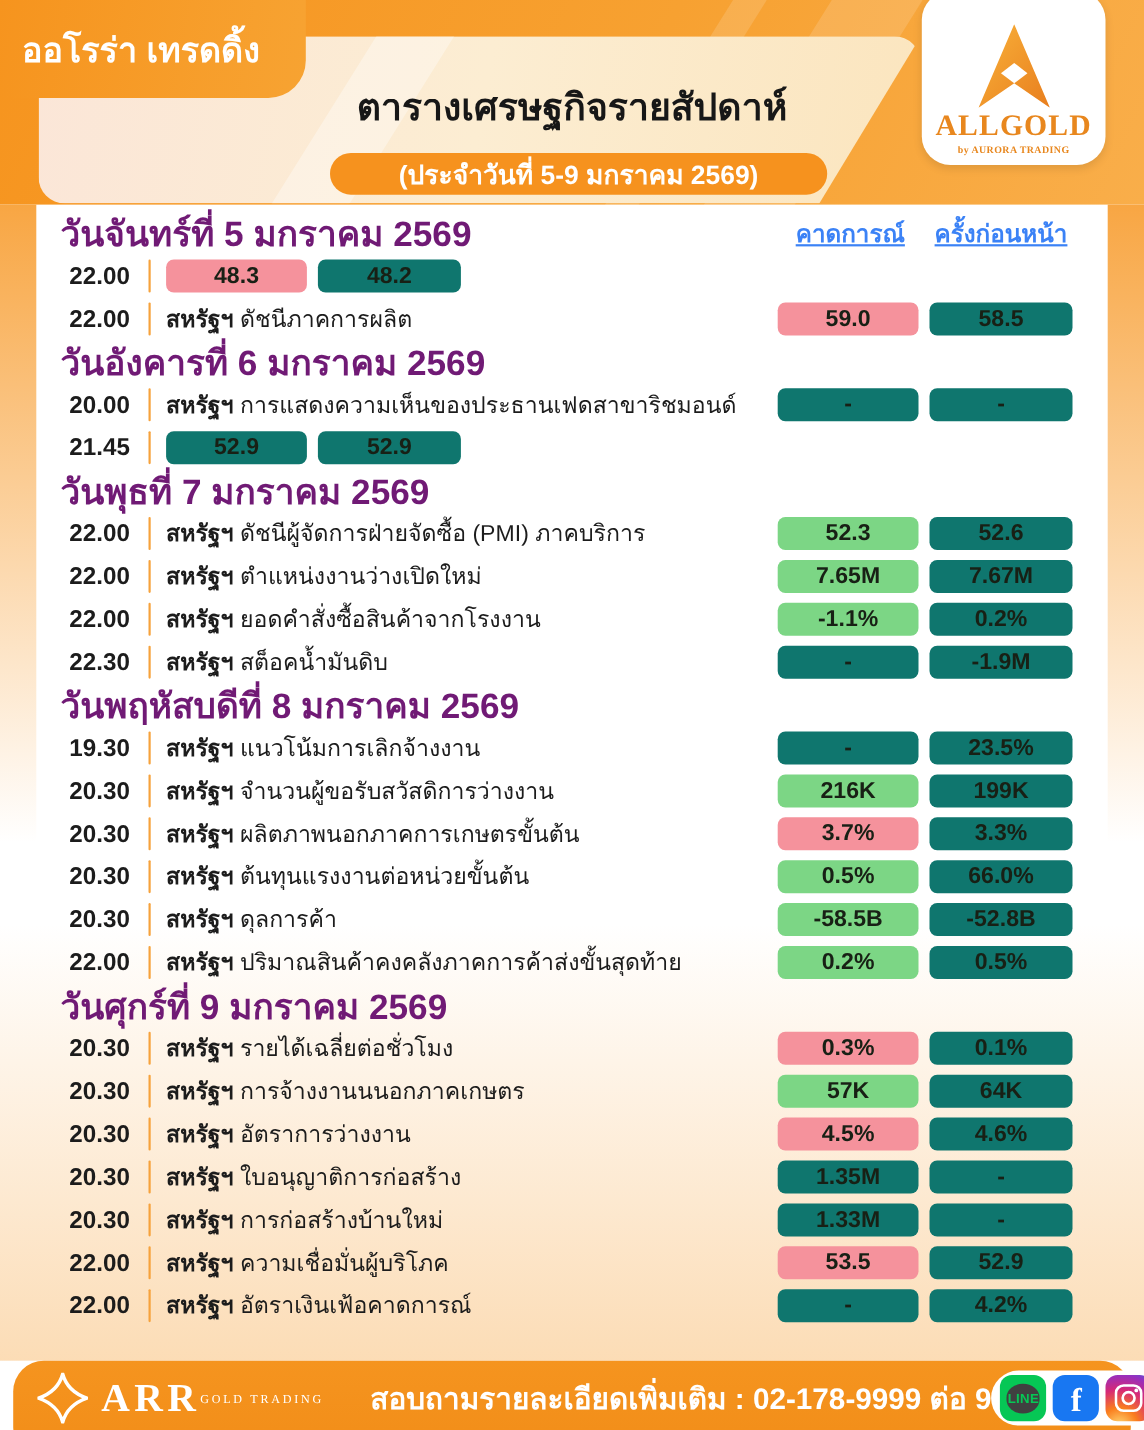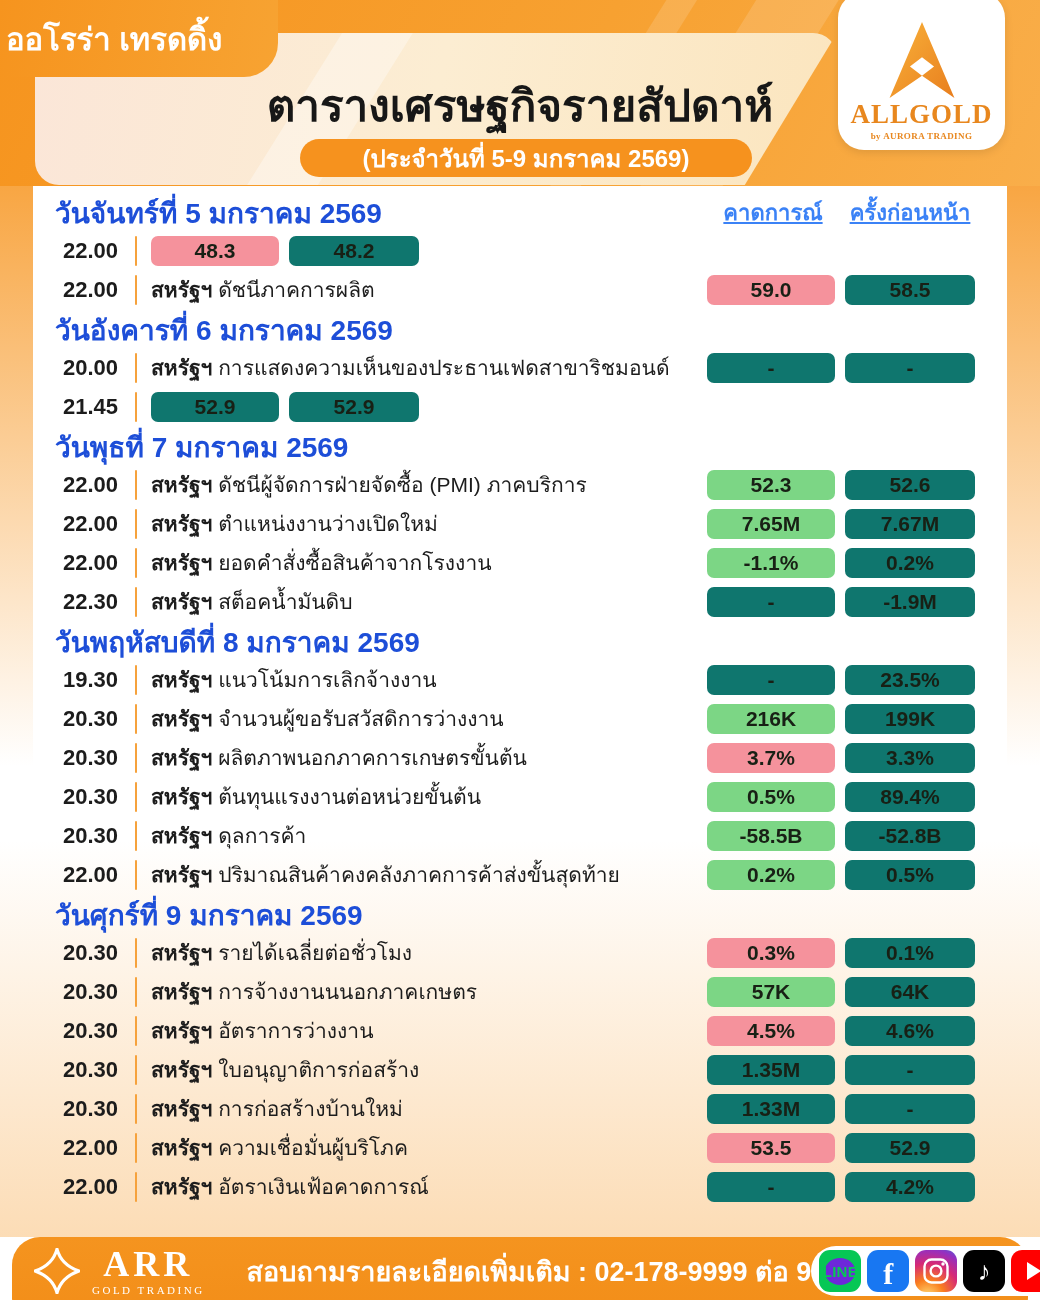--- a/index.html
+++ b/index.html
@@ -13,86 +13,86 @@
   .h-stripe{position:absolute;background:rgba(255,255,255,.14);transform:rotate(32deg);}
   .h-stripe.s1{left:700px;top:-60px;width:70px;height:320px;}
   .h-stripe.s2{left:600px;top:-40px;width:26px;height:300px;}
   .panel-wrap{position:absolute;left:35px;top:33px;width:802px;height:152px;
     border-radius:24px;overflow:hidden;}
   .panel{width:100%;height:100%;
     background:linear-gradient(100deg,#FBE6D8 0%,#FCEDD2 50%,#FBE5BE 100%);
     clip-path:polygon(0 0,100% 0,88.5% 100%,0 100%);position:relative;}
   .p-stripe{position:absolute;background:rgba(255,255,255,.35);transform:rotate(32deg);
     left:250px;top:-60px;width:60px;height:320px;}
-  .brand-badge{position:absolute;left:0;top:0;width:278px;height:77px;
+  .brand-badge{position:absolute;left:0;top:0;width:278px;height:89px;
     background:linear-gradient(100deg,#F6941E,#F7A332);
     border-bottom-right-radius:34px;display:flex;align-items:center;
-    padding-left:6px;box-sizing:border-box;}
+    padding-left:20px;box-sizing:border-box;}
   .brand-badge span{color:#fff;font-size:31px;font-weight:700;}
   .title{position:absolute;left:190px;top:70px;width:660px;text-align:center;
-    font-size:44px;font-weight:800;color:#171717;white-space:nowrap;}
+    font-size:34px;font-weight:800;color:#171717;white-space:nowrap;}
   .subtitle{position:absolute;left:300px;top:139px;width:452px;height:38px;
     background:#F6921E;border-radius:20px;color:#fff;font-weight:700;font-size:24px;
     display:flex;align-items:center;justify-content:center;white-space:nowrap;}
   .logo-card{position:absolute;left:838px;top:-8px;width:167px;height:158px;background:#fff;
     border-radius:26px;box-shadow:0 3px 8px rgba(0,0,0,.10);
     display:flex;flex-direction:column;align-items:center;justify-content:flex-end;
     padding-bottom:9px;box-sizing:border-box;}
   .logo-title{font-family:"Liberation Serif","DejaVu Serif",serif;color:#E8871E;
     font-size:27px;font-weight:700;letter-spacing:1px;line-height:1;margin-top:3px;}
   .logo-sub{font-family:"Liberation Serif","DejaVu Serif",serif;color:#E8871E;
     font-size:9px;font-weight:700;letter-spacing:.4px;margin-top:3px;}
   
   .side-strip{position:absolute;top:186px;width:33px;height:580px;}
   .side-strip.left{left:0;background:linear-gradient(to bottom,#F8A643,rgba(248,166,67,0));}
   .side-strip.right{right:0;background:linear-gradient(to bottom,#F8A643,rgba(248,166,67,0));}
   .bottom-glow{position:absolute;left:0;top:840px;width:1040px;height:397px;
     background:linear-gradient(to bottom,rgba(249,176,80,0),rgba(248,178,92,.45));pointer-events:none;}
   
   .content{position:absolute;left:55px;top:192px;width:920px;}
   .day-header{display:flex;align-items:center;height:37px;margin-top:2px;}
-  .day-title{color:#1d4ed8;font-size:28px;font-weight:800;flex:1;white-space:nowrap;}
+  .day-title{color:#701a75;font-size:32px;font-weight:800;flex:1;white-space:nowrap;}
   .col-labels{display:flex;gap:8px;color:#3b82f6;text-decoration:underline;}
   .col-label{width:128px;text-align:center;font-size:22px;font-weight:800;white-space:nowrap;}
   .col-label.prev{width:130px;}
   .row{display:flex;align-items:center;height:39px;}
   .time{width:66px;font-size:22px;font-weight:700;color:#1c1c1c;padding-left:8px;box-sizing:content-box;}
   .vdivider{width:2px;height:30px;background:#F6A23C;border-radius:1px;margin:0 14px 0 6px;flex:none;}
   .event{flex:1;font-size:21px;color:#1c1c1c;white-space:nowrap;overflow:hidden;}
   .event b{font-weight:700;}
   .badge{width:128px;height:30px;border-radius:7px;flex:none;
     display:flex;align-items:center;justify-content:center;
     font-size:21px;font-weight:700;color:#182015;text-align:center;}
   .badge.prev{width:130px;margin-left:10px;}
   .bg-red{background:#F5929C;}
   .bg-green{background:#7CD685;}
   .bg-orange{background:#0f766e;}
   
   .footer{position:absolute;left:12px;top:1237px;width:1016px;height:88px;
     background:linear-gradient(180deg,#F5941F,#F28D18);border-radius:28px;
     display:flex;align-items:center;padding:0 20px 20px 22px;box-sizing:border-box;}
   .arr{display:flex;align-items:center;gap:12px;flex:none;}
-  .arr-text{display:flex;flex-direction:column;align-items:center;color:#fff;}
+  .arr-text{display:flex;flex-direction:row;align-items:center;color:#fff;}
   .arr-title{font-family:"Liberation Serif","DejaVu Serif",serif;font-size:36px;
     font-weight:700;letter-spacing:4px;line-height:1;}
   .arr-sub{font-family:"Liberation Serif","DejaVu Serif",serif;font-size:11px;
     letter-spacing:2.5px;margin-top:2px;}
   .contact{color:#fff;font-weight:700;font-size:27px;margin-left:42px;white-space:nowrap;}
   .social-pill{margin-left:auto;background:#fff;border-radius:26px;height:50px;
     display:flex;align-items:center;gap:6px;padding:0 14px 0 8px;}
   .social{width:42px;height:42px;border-radius:11px;flex:none;
     display:flex;align-items:center;justify-content:center;cursor:pointer;}
   .social.line{background:#06C755;}
   .social.facebook{background:#1877F2;}
   .social.instagram{background:radial-gradient(circle at 30% 110%,#FEDA75 0%,#FA7E1E 30%,#D62976 60%,#962FBF 85%,#4F5BD5 100%);}
   .social.tiktok{background:#000;}
   .social.youtube{background:#FF0000;}
-  .line-bubble{background:#6d28d9;border-radius:50%/46%;width:30px;height:27px;
+  .line-bubble{background:#404040;border-radius:50%/46%;width:30px;height:27px;
     display:flex;align-items:center;justify-content:center;
-    color:#06C755;font-size:15px;font-weight:800;letter-spacing:.3px;}
+    color:#06C755;font-size:12px;font-weight:800;letter-spacing:.3px;}
   .fb-f{color:#fff;font-size:30px;font-weight:800;font-family:"Liberation Serif",serif;margin-top:6px;}
   .tt-note{color:#fff;font-size:26px;font-weight:700;}
   .yt-play{width:0;height:0;border-left:14px solid #fff;border-top:9px solid transparent;border-bottom:9px solid transparent;margin-left:3px;}
 </style>
 </head>
 <body>
 
 <div class="header">
   <div class="h-stripe s1"></div>
   <div class="h-stripe s2"></div>
@@ -220,21 +220,21 @@
       <div class="vdivider"></div>
       <div class="event"><b>สหรัฐฯ </b>ผลิตภาพนอกภาคการเกษตรขั้นต้น</div>
       <div class="badge bg-red">3.7%</div>
       <div class="badge prev bg-orange">3.3%</div>
     </div>
     <div class="row">
       <div class="time">20.30</div>
       <div class="vdivider"></div>
       <div class="event"><b>สหรัฐฯ </b>ต้นทุนแรงงานต่อหน่วยขั้นต้น</div>
       <div class="badge bg-green">0.5%</div>
-      <div class="badge prev bg-orange">89.4%</div>
+      <div class="badge prev bg-orange">66.0%</div>
     </div>
     <div class="row">
       <div class="time">20.30</div>
       <div class="vdivider"></div>
       <div class="event"><b>สหรัฐฯ </b>ดุลการค้า</div>
       <div class="badge bg-green">-58.5B</div>
       <div class="badge prev bg-orange">-52.8B</div>
     </div>
     <div class="row">
       <div class="time">22.00</div>

